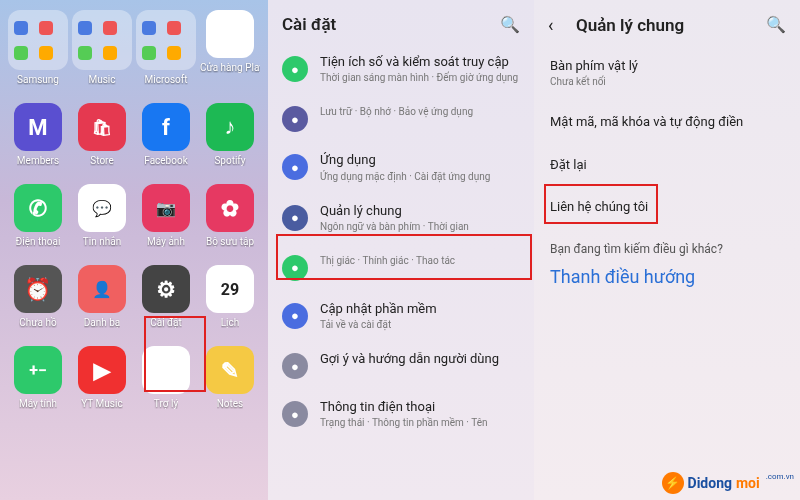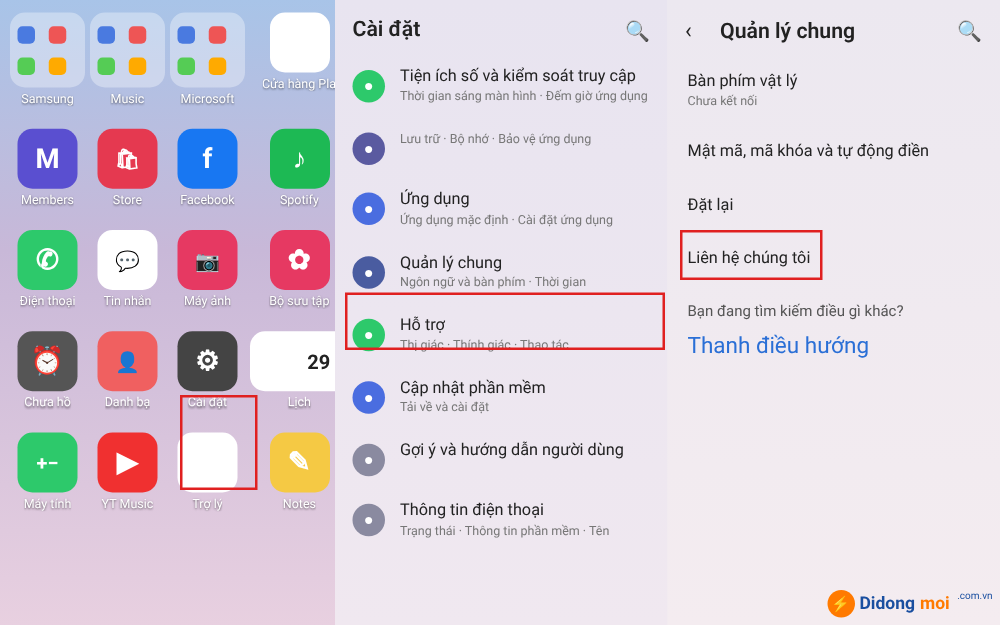--- a/index.html
+++ b/index.html
@@ -224,21 +224,21 @@
       </div>
       <div class="app">
         <div class="app-icon" style="background: rgb(240, 96, 96); font-size: 16px; font-weight: 700;">👤</div>
         <div class="app-label">Danh bạ</div>
       </div>
       <div class="app">
         <div class="app-icon" style="background: rgb(68, 68, 68); font-size: 22px; font-weight: 700;">⚙</div>
         <div class="app-label">Cài đặt</div>
       </div>
       <div class="app">
-        <div class="app-icon" style="background: rgb(255, 255, 255); color: rgb(34, 34, 34); font-size: 16px; font-weight: 700; padding-left: 31px;">29</div>
+        <div class="app-icon" style="background: rgb(255, 255, 255); color: rgb(34, 34, 34); font-size: 16px; font-weight: 700;">29</div>
         <div class="app-label">Lịch</div>
       </div>
       <div class="app">
         <div class="app-icon" style="background: rgb(45, 201, 107); font-size: 16px; font-weight: 700;">+−</div>
         <div class="app-label">Máy tính</div>
       </div>
       <div class="app">
         <div class="app-icon" style="background: rgb(240, 48, 48); font-size: 22px; font-weight: 700;">▶</div>
         <div class="app-label">YT Music</div>
       </div>
@@ -283,21 +283,20 @@
       <div class="settings-item">
         <div class="settings-icon" style="background: rgb(74, 92, 160);">●</div>
         <div class="settings-text">
           <div class="settings-label">Quản lý chung</div>
           <div class="settings-sub">Ngôn ngữ và bàn phím · Thời gian</div>
         </div>
       </div>
       <div class="settings-item">
         <div class="settings-icon" style="background: rgb(45, 201, 107);">●</div>
         <div class="settings-text">
-          <div class="settings-label">Hỗ trợ</div>
           <div class="settings-sub">Thị giác · Thính giác · Thao tác</div>
         </div>
       </div>
       <div class="settings-item">
         <div class="settings-icon" style="background: rgb(74, 109, 224);">●</div>
         <div class="settings-text">
           <div class="settings-label">Cập nhật phần mềm</div>
           <div class="settings-sub">Tải về và cài đặt</div>
         </div>
       </div>

